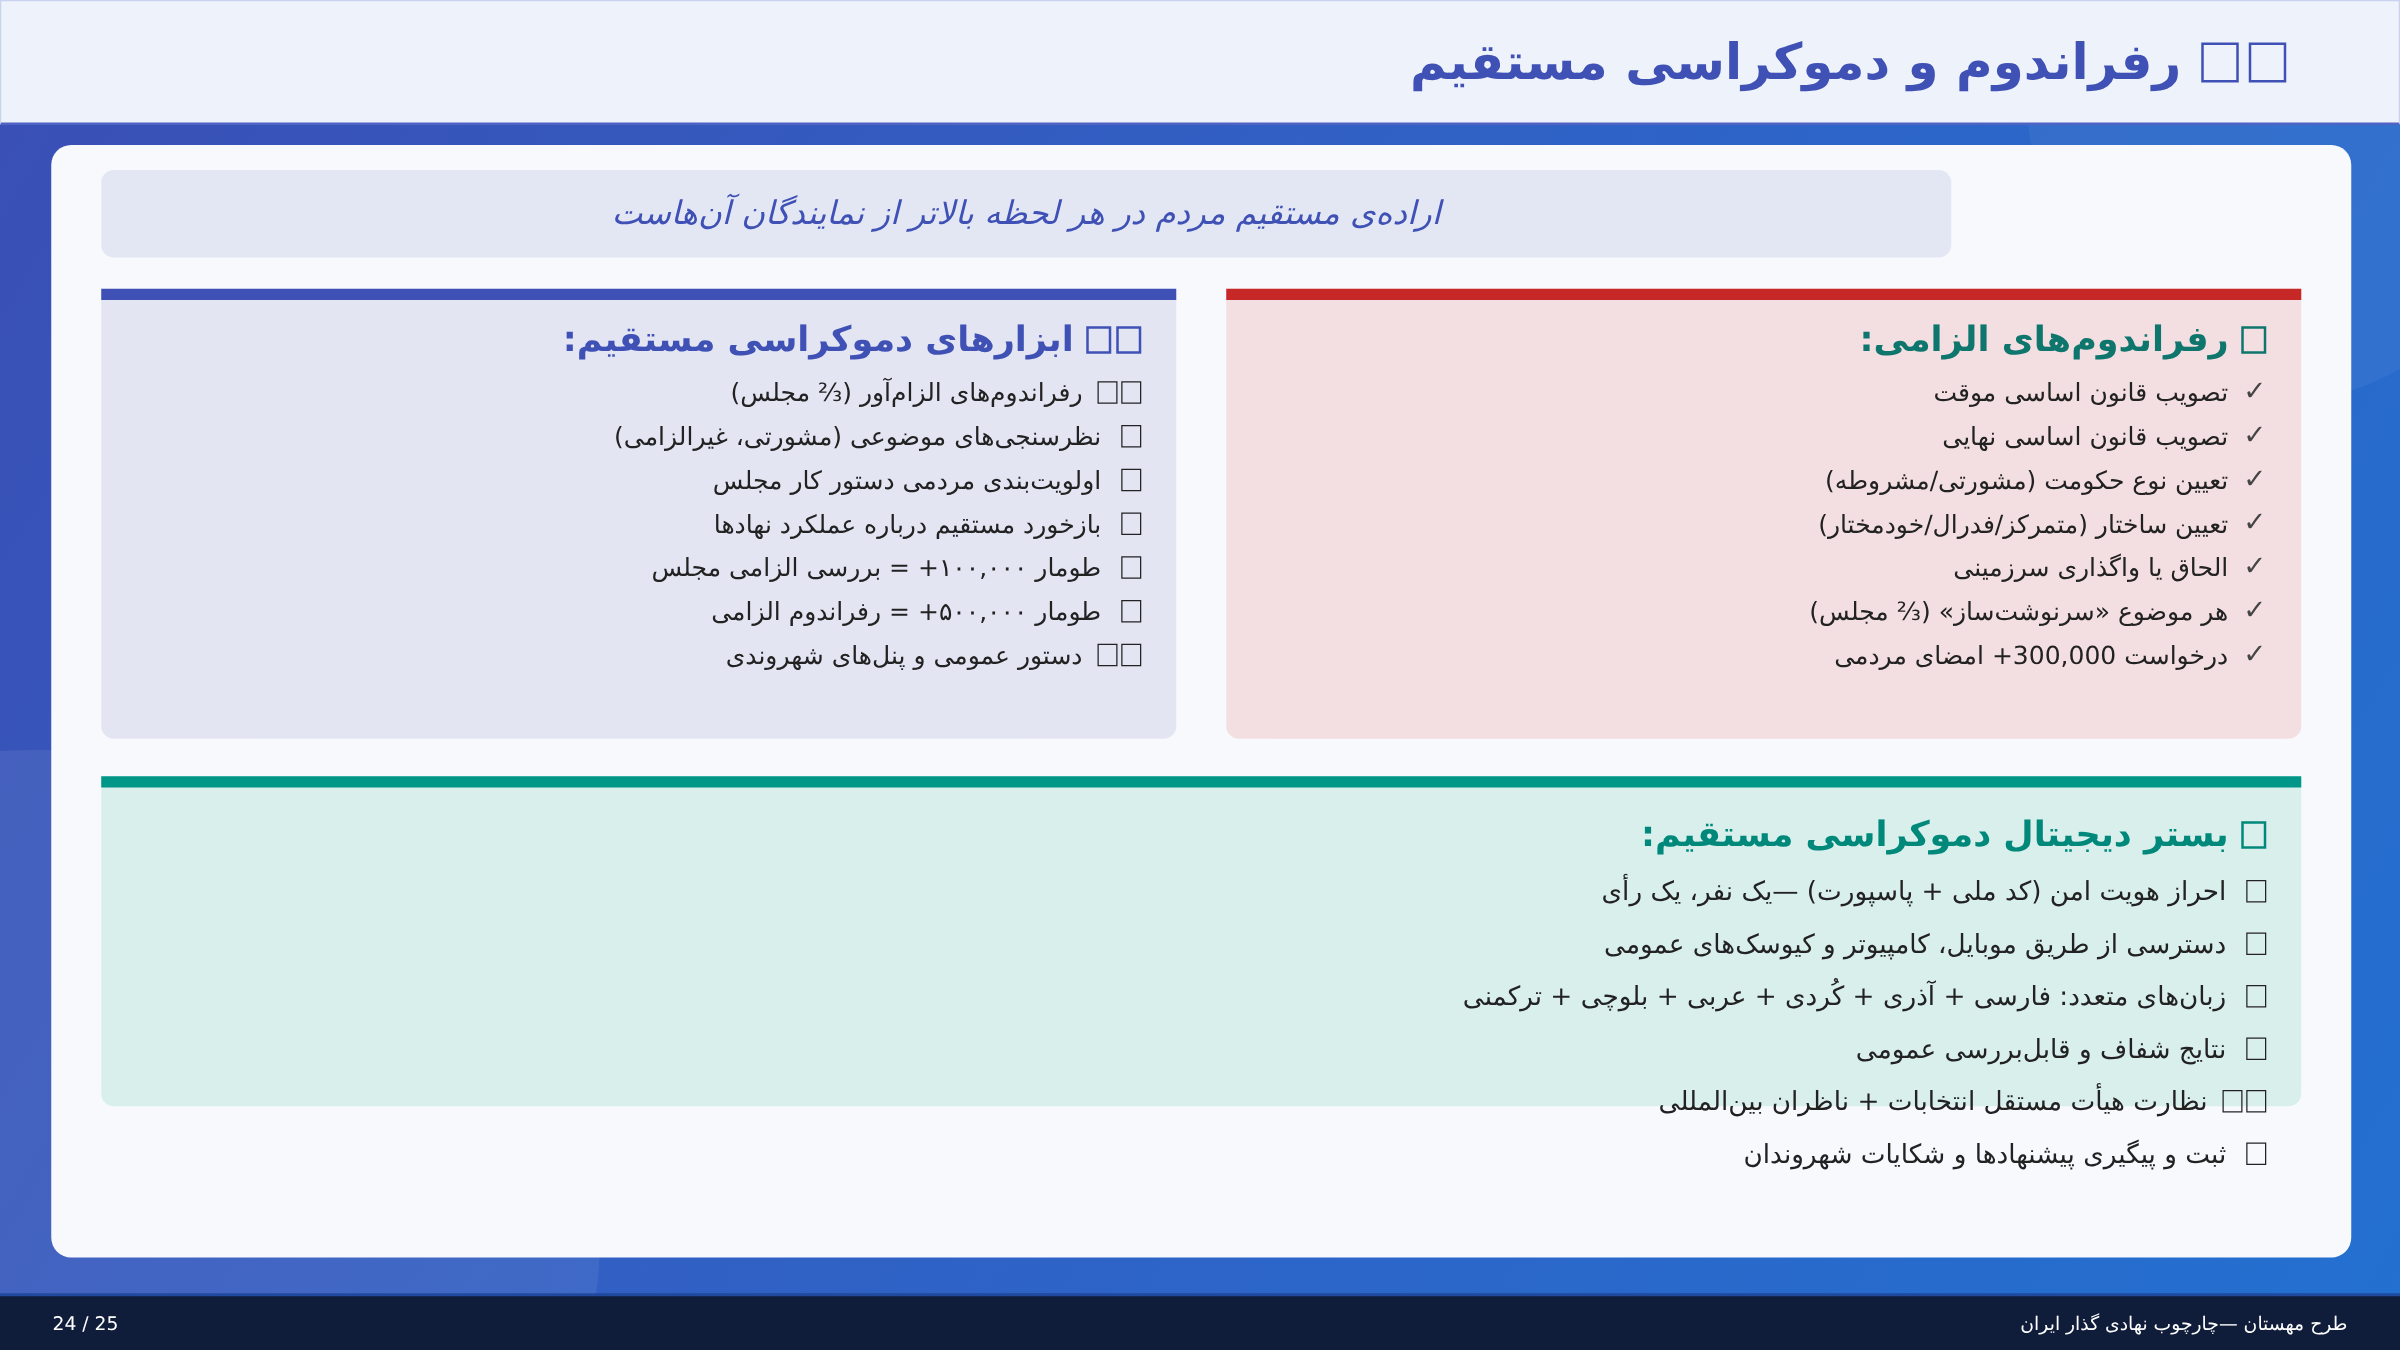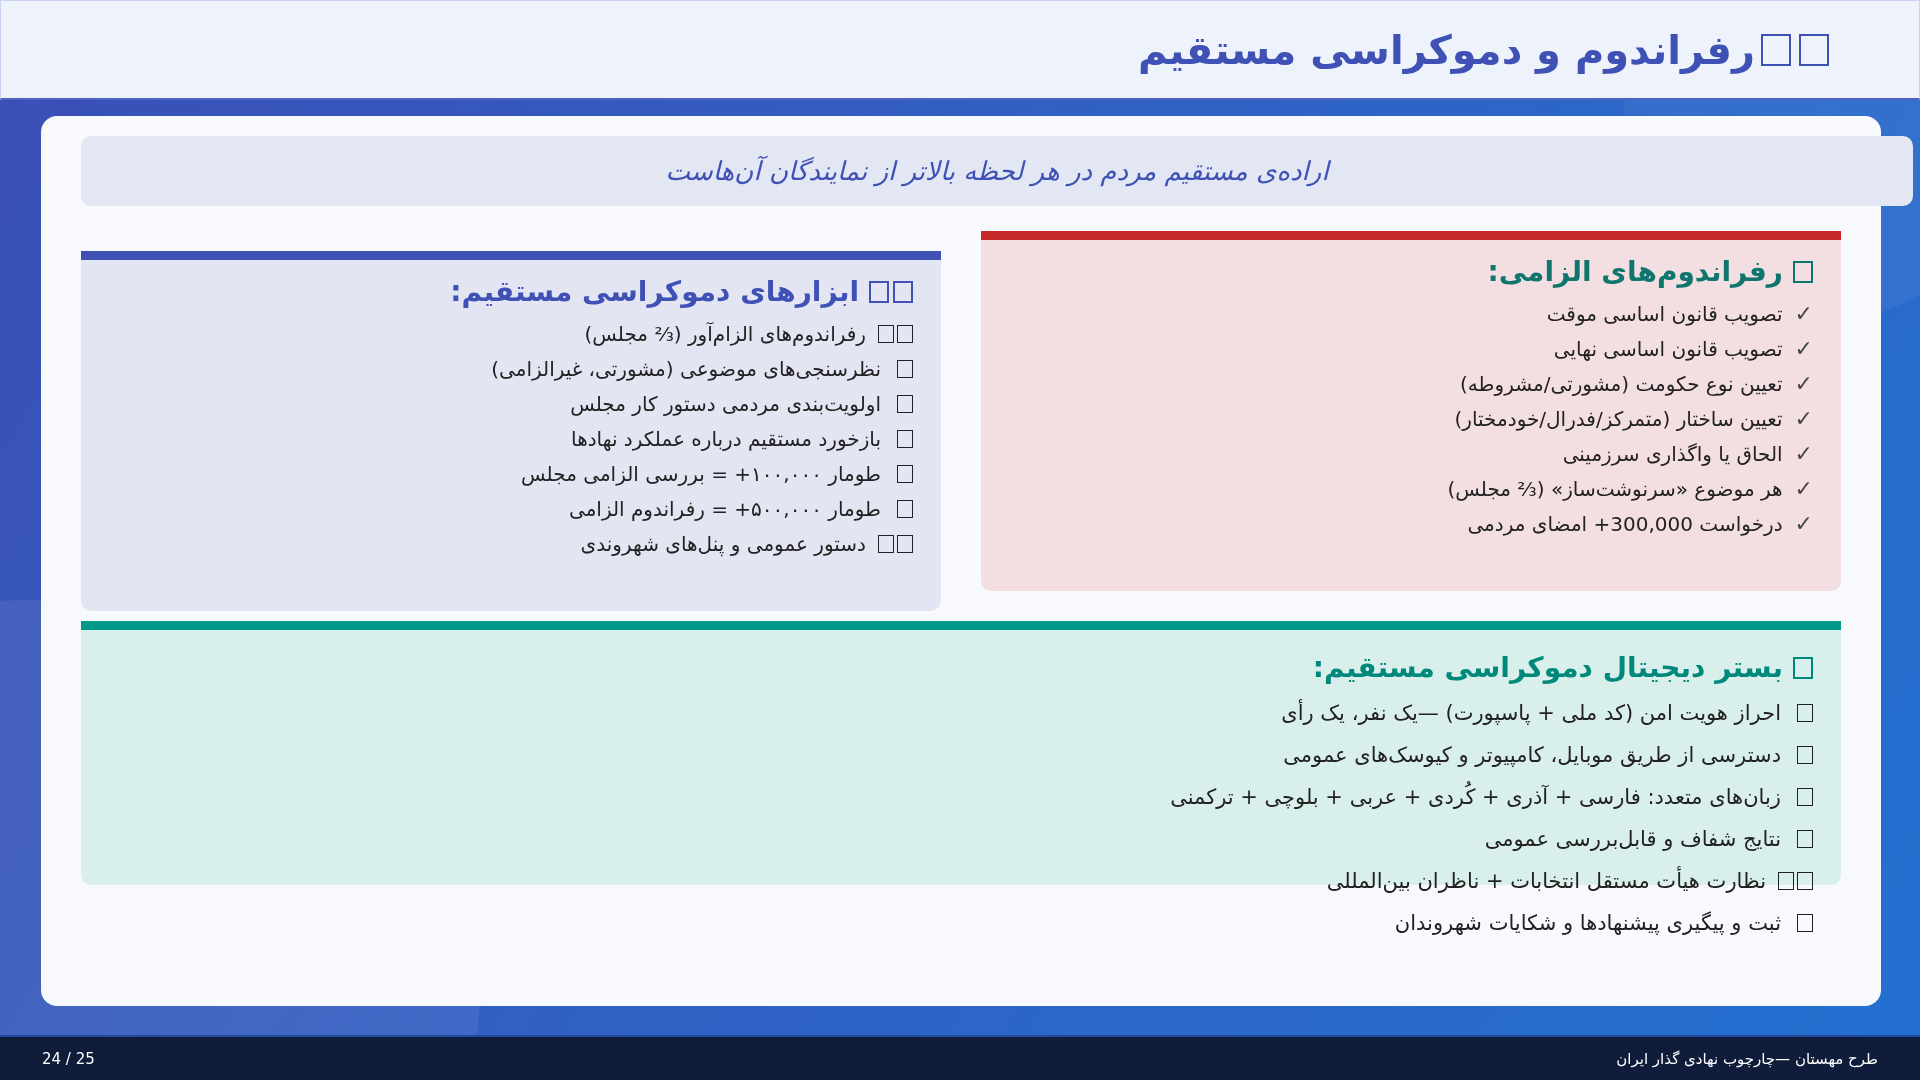--- a/index.html
+++ b/index.html
@@ -19,46 +19,46 @@
     border-radius: 50%; background: rgba(255,255,255,0.05); pointer-events: none;
   }
   .header {
     position: absolute; top: 0; left: 0; width: 1920px; height: 100px;
     background: #eef2fa; border: 1px solid #c9d2ee; border-bottom: 2px solid #4f63c4;
     display: flex; align-items: center; justify-content: flex-start;
     padding-right: 90px;
   }
   .header-title {
     font-family: "DejaVu Sans", sans-serif; font-weight: bold; font-size: 40px;
-    color: #3f51b5; display: flex; align-items: center; gap: 6px;
+    color: #3f51b5; display: flex; align-items: center; gap: 16px;
   }
   .box-glyph {
     display: inline-block; border: 2.5px solid currentColor; vertical-align: middle;
   }
   .header-title .box-glyph { width: 30px; height: 32px; }
   .header-title .boxes { display: inline-flex; gap: 8px; }
 
   .card {
     position: absolute; left: 41px; top: 116px; width: 1840px; height: 890px;
     background: #f8f9fd; border-radius: 16px;
   }
   .quote {
-    position: absolute; left: 40px; top: 20px; width: 1832px; height: 70px;
+    position: absolute; left: 40px; top: 20px; width: 1480px; height: 70px;
     background: #e3e7f4; border-radius: 10px;
     display: flex; align-items: center; justify-content: center;
     font-family: "DejaVu Sans", sans-serif; font-style: italic; font-size: 26px;
     color: #3f51b5;
   }
   .panel {
     position: absolute; border-radius: 0 0 10px 10px; padding-top: 8px;
   }
   .panel .topbar { position: absolute; top: 0; left: 0; right: 0; height: 9px; }
   .panel-red { left: 940px; top: 115px; width: 860px; height: 360px; background: #f3dfe1; }
   .panel-red .topbar { background: #c62828; }
-  .panel-blue { left: 40px; top: 115px; width: 860px; height: 360px; background: #e3e5f3; margin-top: 20px; }
+  .panel-blue { left: 40px; top: 115px; width: 860px; height: 360px; background: #e3e5f3; }
   .panel-blue .topbar { background: #3f51b5; }
   .panel-teal { left: 40px; top: 505px; width: 1760px; height: 264px; background: #d9efec; }
   .panel-teal .topbar { background: #009688; }
 
   .panel-heading {
     display: flex; align-items: center; gap: 10px;
     font-weight: bold; font-size: 28px; margin: 16px 28px 0 28px;
   }
   .panel-red .panel-heading { color: #0f766e; }
   .panel-blue .panel-heading { color: #3f51b5; }

